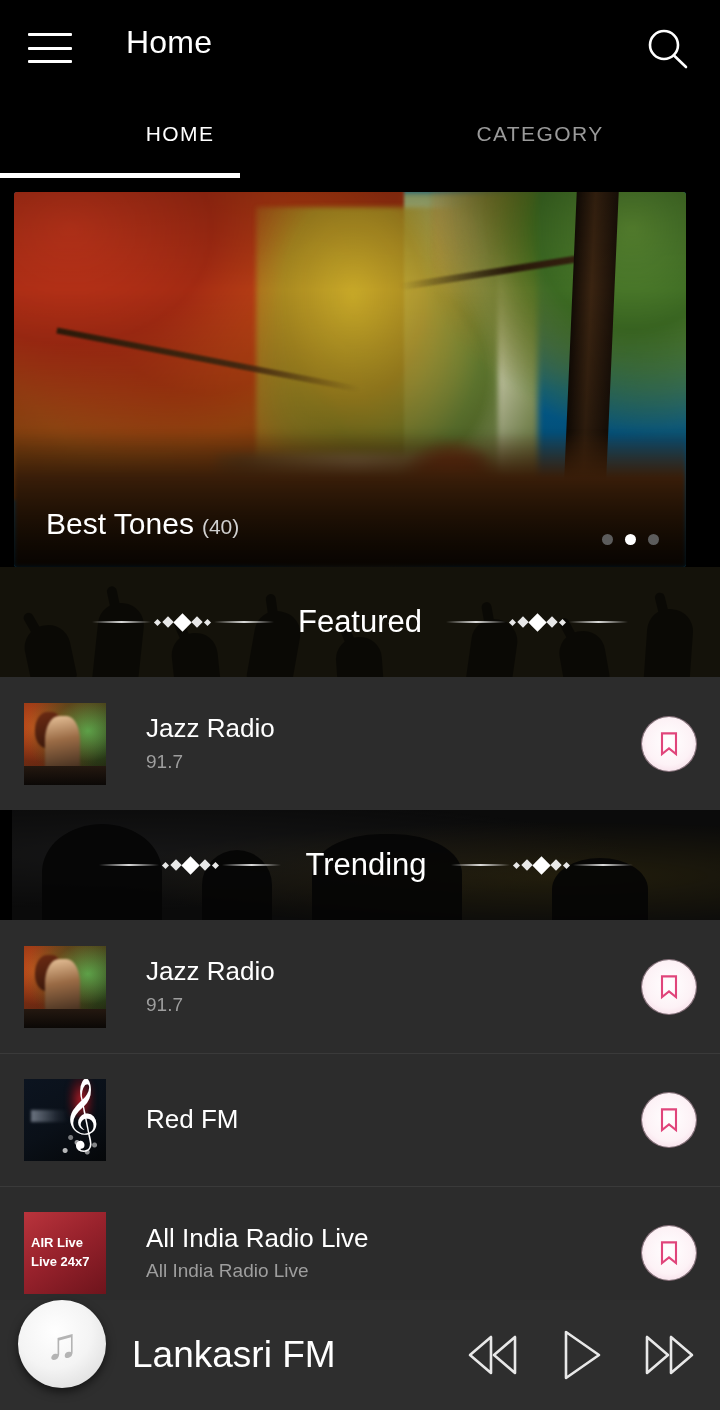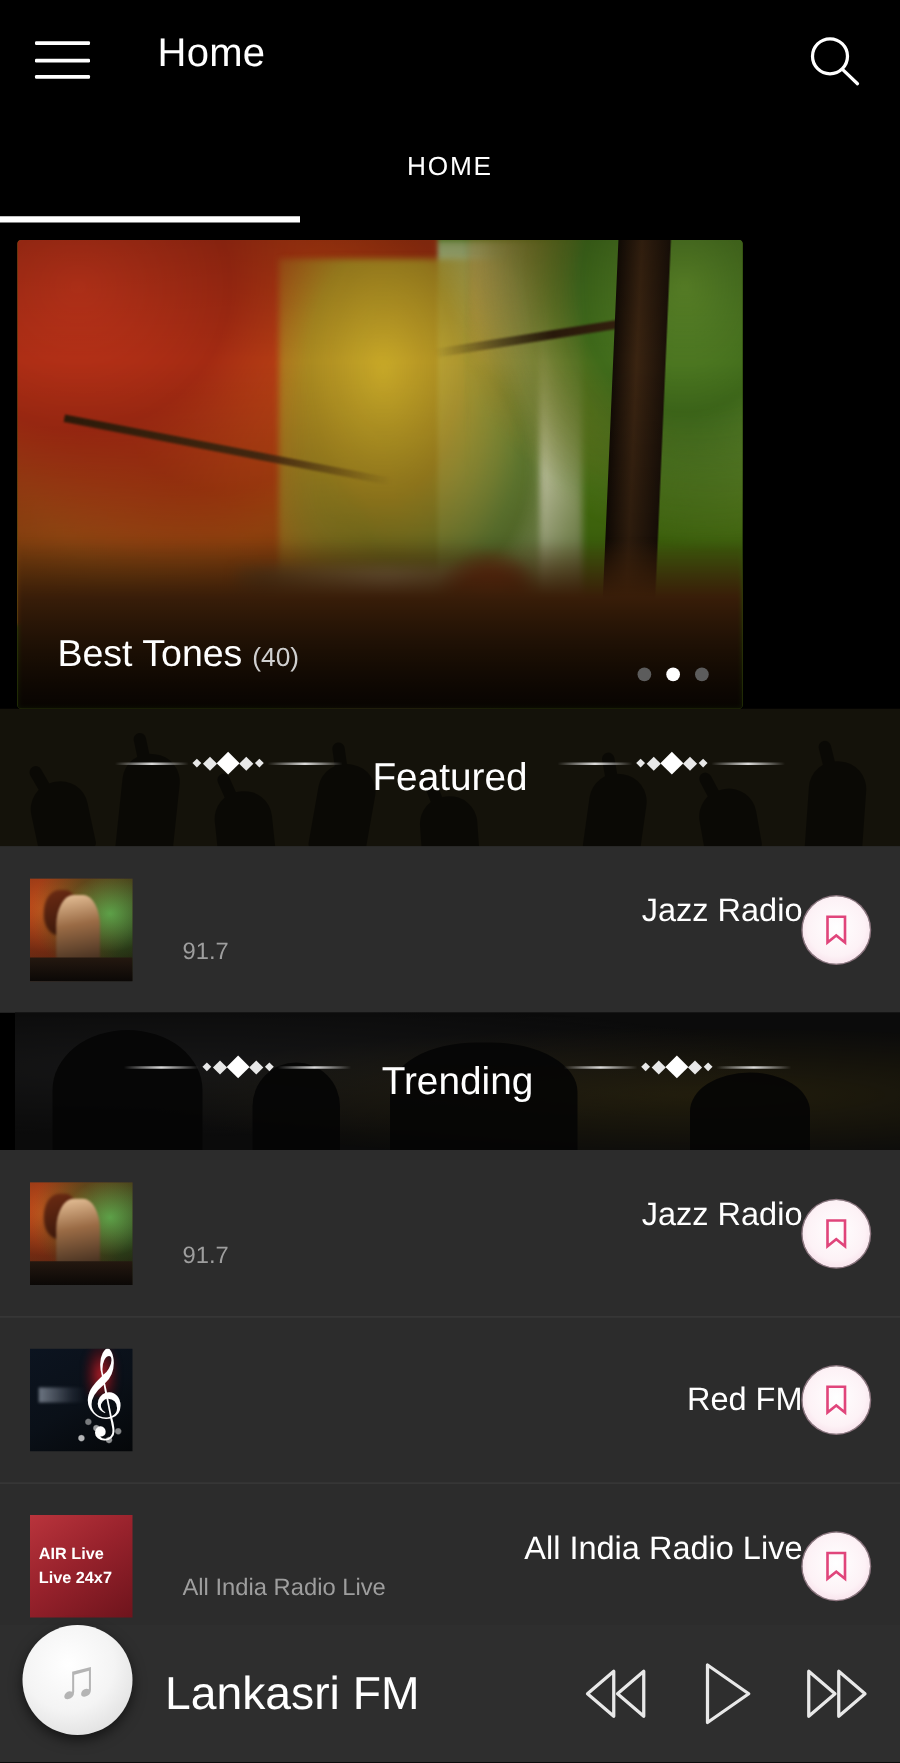--- a/index.html
+++ b/index.html
@@ -35,22 +35,22 @@
     padding-bottom:6px;
   }
   .tab.active { color:#fff; }
   .tab-underline {
     position:absolute; bottom:0; left:0; width:240px; height:5px; background:#fff;
   }
 
   
   .banner-wrap { padding:14px 14px 0 14px; background:#000; }
   .banner {
-    position:relative; width:580px; height:375px; overflow:hidden;
-    border-radius:3px; background:#4d7c0f;
+    position:relative; width:672px; height:375px; overflow:hidden;
+    border-radius:3px; background:#0369a1;
   }
   .banner-art { position:absolute; inset:0; }
   .sky {
     position:absolute; left:44%; top:0; width:34%; height:78%;
     background:radial-gradient(ellipse at 45% 58%, #fdfdf6 0%, #f2efdc 26%, #d9dcb4 48%, #9aab6a 70%, #5c6b33 100%);
     filter:blur(3px);
   }
   .canopy-left {
     position:absolute; left:-4%; top:-6%; width:62%; height:88%;
     background:
@@ -139,21 +139,21 @@
   }
   .tr-silhouette {
     position:absolute; bottom:0; background:#000; opacity:.9;
   }
   .tr-glow {
     position:absolute; inset:0;
     background:radial-gradient(ellipse at 78% 60%, rgba(150,120,20,.30) 0%, transparent 58%),
                radial-gradient(ellipse at 18% 40%, rgba(90,90,95,.25) 0%, transparent 60%);
   }
   .section-inner {
-    position:relative; display:flex; align-items:flex-start; gap:0; z-index:3;
+    position:relative; display:flex; align-items:center; gap:0; z-index:3;
   }
   .section-title { font-size:31px; color:#fff; font-weight:400; padding:0 24px; }
   .orn { display:flex; align-items:center; width:182px; }
   .orn .line {
     flex:1; height:2px;
     background:linear-gradient(90deg, rgba(255,255,255,0) 0%, rgba(255,255,255,.85) 50%, rgba(255,255,255,0) 100%);
   }
   .orn .gems { display:flex; align-items:center; gap:4px; padding:0 4px; }
   .gem { background:#e8e8e8; transform:rotate(45deg); }
   .gem.s { width:5px; height:5px; }
@@ -222,21 +222,21 @@
   
   .thumb-air {
     background:linear-gradient(145deg, #b9343c 0%, #98222c 46%, #6e141c 100%);
     display:flex; flex-direction:column; justify-content:center; padding-left:7px;
   }
   .air-l1, .air-l2 { color:#fff; font-weight:bold; font-size:13px; line-height:1.45; }
 
   .row-text { flex:1; padding-left:40px; min-width:0; }
   .row-title {
     font-size:26px; color:#fff; font-weight:400; line-height:1.22;
-    white-space:nowrap; overflow:hidden; text-overflow:ellipsis;text-align:right;
+    white-space:nowrap; overflow:hidden; text-overflow:ellipsis;
   }
   .row-sub {
     font-size:19px; color:#9e9e9e; margin-top:6px; line-height:1.2;
     white-space:nowrap; overflow:hidden; text-overflow:ellipsis;
   }
   .bookmark-btn {
     width:54px; height:54px; flex:none; border-radius:50%;
     background:radial-gradient(circle at 50% 46%, #ffffff 0%, #fdf2f6 58%, #f6dde8 82%, #efc9d9 100%);
     display:flex; align-items:center; justify-content:center; cursor:pointer;
     box-shadow:0 0 0 1px rgba(235,190,210,.5);
@@ -277,20 +277,21 @@
     <div class="search-icon">
       <svg width="52" height="52" viewBox="0 0 52 52">
         <circle cx="22" cy="21" r="14" fill="none" stroke="#ffffff" stroke-width="2.6"></circle>
         <line x1="32" y1="31.5" x2="44" y2="43" stroke="#ffffff" stroke-width="2.6" stroke-linecap="round"></line>
       </svg>
     </div>
   </div>
 
   <div class="tabs">
     <div class="tab active">HOME</div>
+    <div class="tab">CATEGORY</div>
     <div class="tab-underline"></div>
   </div>
 
   <div class="banner-wrap">
     <div class="banner">
       <div class="banner-art">
         <div class="sky"></div>
         <div class="canopy-left"></div>
         <div class="canopy-mid"></div>
         <div class="canopy-right"></div>

